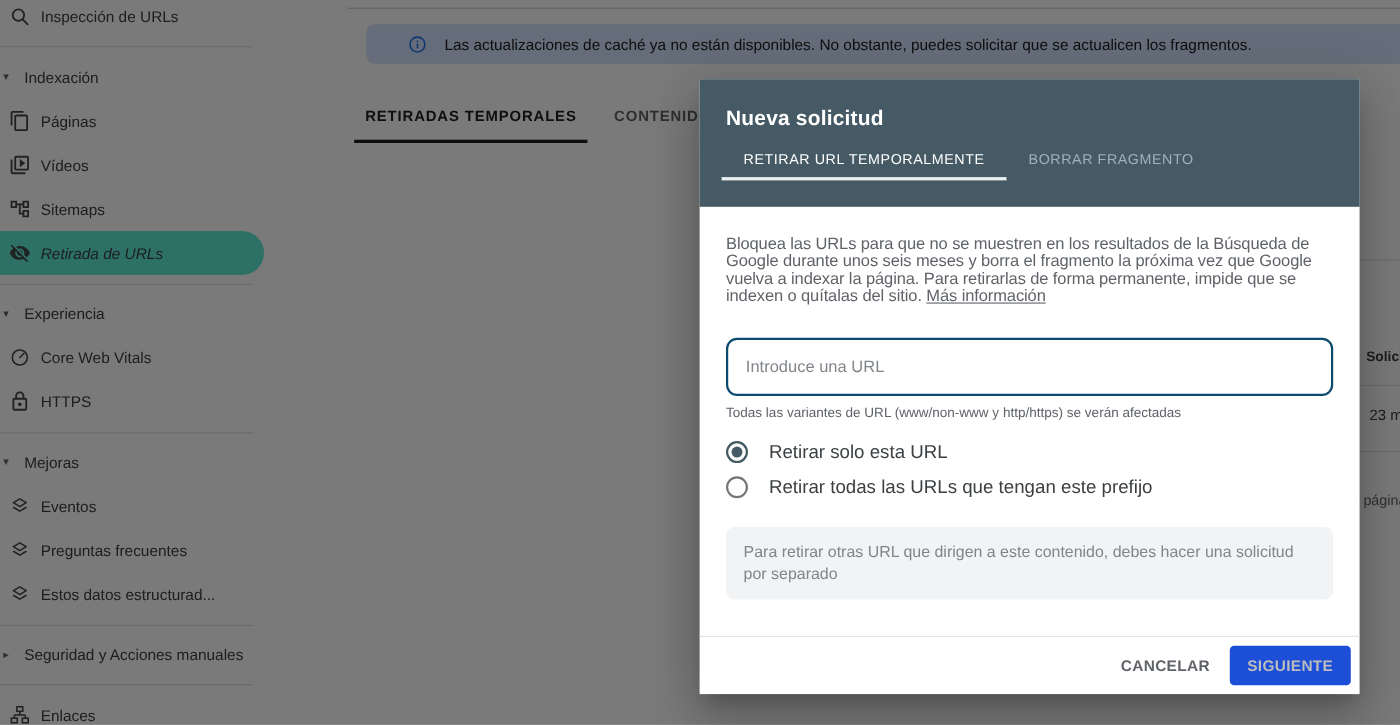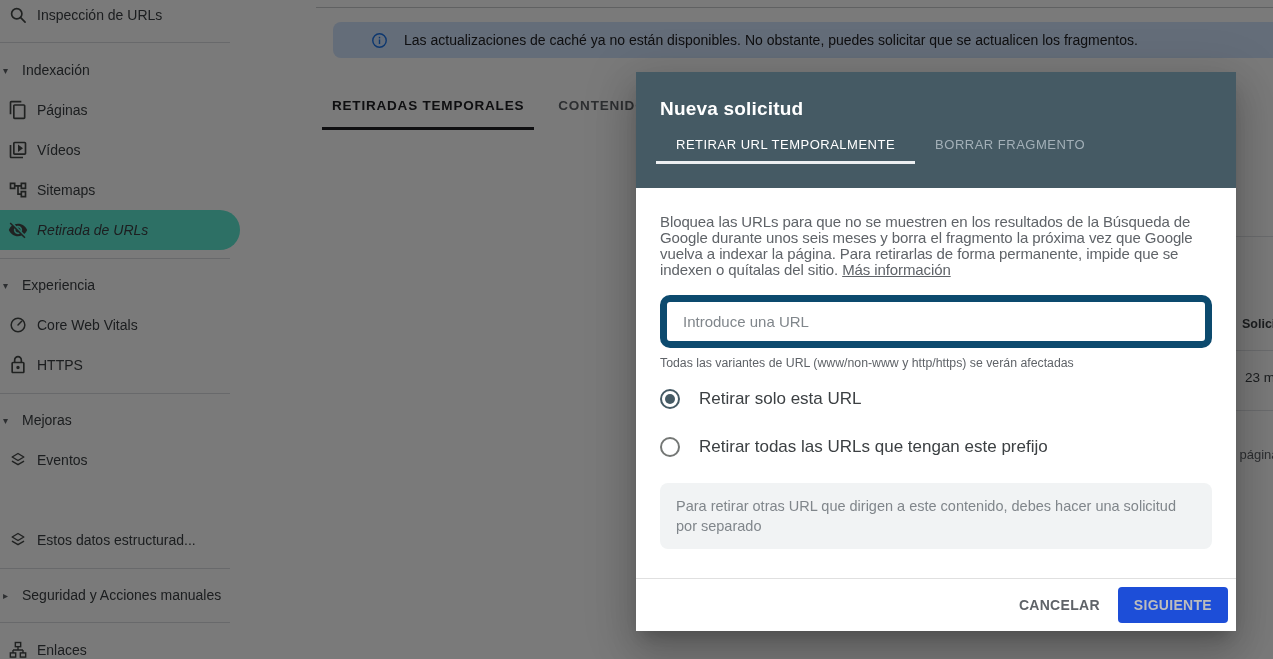--- a/index.html
+++ b/index.html
@@ -60,30 +60,30 @@
     padding:0 20px 12px; font-size:13px; font-weight:normal; letter-spacing:.5px;
     color:#a3b0b8; cursor:pointer; white-space:nowrap; position:relative;
   }
   .m-tab.active { color:#fff; }
   .m-tab.active::after { content:""; position:absolute; left:0; right:0; bottom:0; height:3px; background:#eceff1; }
 
   .m-body { padding:26px 24px 0; }
   .m-desc { font-size:15px; line-height:16px; color:#5f6368; letter-spacing:-0.1px; }
   .m-link { color:#5f6368; text-decoration:underline; cursor:pointer; }
   .m-input {
-    margin-top:17px; width:552px; height:53px; border:7px solid #0c4a6e; border-radius:10px;
+    margin-top:29px; width:552px; height:53px; border:2px solid #0c4a6e; border-radius:10px;
     padding:0 16px; font-size:15px; color:#202124; font-family:"Liberation Sans", sans-serif;
     outline:none; background:#fff; display:block;
   }
   .m-input::placeholder { color:#80868b; }
   .m-helper { margin-top:8px; font-size:12.3px; color:#5f6368; }
 
   .radio-row { display:flex; align-items:center; cursor:pointer; }
   .radio-row.first { margin-top:19px; }
-  .radio-row.second { margin-top:28px; }
+  .radio-row.second { margin-top:12px; }
   .radio { width:20px; height:20px; border-radius:50%; border:2px solid #747775; position:relative; flex:0 0 auto; }
   .radio.selected { border-color:#455a64; }
   .radio.selected::after {
     content:""; position:absolute; left:50%; top:50%; width:10px; height:10px;
     transform:translate(-50%,-50%); border-radius:50%; background:#455a64;
   }
   .radio-label { margin-left:19px; font-size:17px; color:#3c4043; }
 
   .m-note {
     margin-top:26px; width:552px; background:#f1f3f4; border-radius:8px;
@@ -200,20 +200,29 @@
     <div class="nav-row" style="top:440px">
       <span class="ic">
         <svg viewBox="0 0 24 24" width="20" height="20" fill="none" stroke="currentColor" stroke-width="1.7" stroke-linejoin="round">
             <path d="M12 4.2L19 8.4 12 12.6 5 8.4z"></path>
             <path d="M5.3 13.6L12 17.6l6.7-4" stroke-linecap="round"></path>
           </svg>
       </span>
       <span class="lbl">Eventos</span>
     </div>
 
+    <div class="nav-row" style="top:480px">
+      <span class="ic">
+        <svg viewBox="0 0 24 24" width="20" height="20" fill="none" stroke="currentColor" stroke-width="1.7" stroke-linejoin="round">
+            <path d="M12 4.2L19 8.4 12 12.6 5 8.4z"></path>
+            <path d="M5.3 13.6L12 17.6l6.7-4" stroke-linecap="round"></path>
+          </svg>
+      </span>
+      <span class="lbl">Preguntas frecuentes</span>
+    </div>
 
     <div class="nav-row" style="top:520px">
       <span class="ic">
         <svg viewBox="0 0 24 24" width="20" height="20" fill="none" stroke="currentColor" stroke-width="1.7" stroke-linejoin="round">
             <path d="M12 4.2L19 8.4 12 12.6 5 8.4z"></path>
             <path d="M5.3 13.6L12 17.6l6.7-4" stroke-linecap="round"></path>
           </svg>
       </span>
       <span class="lbl">Estos datos estructurad...</span>
     </div>

